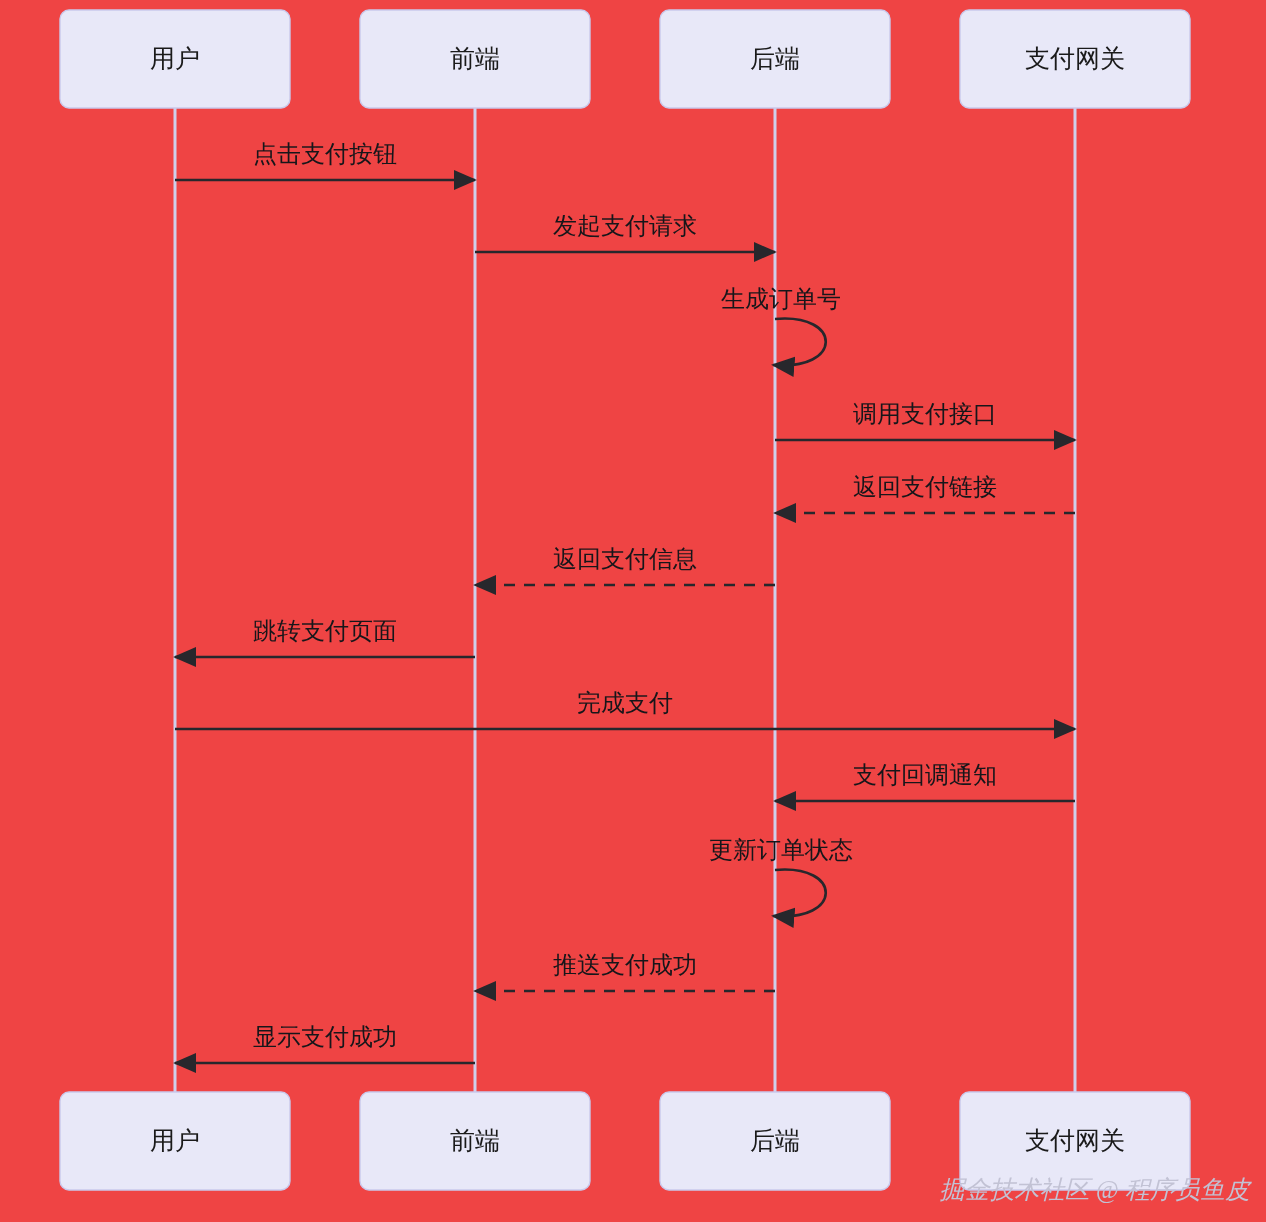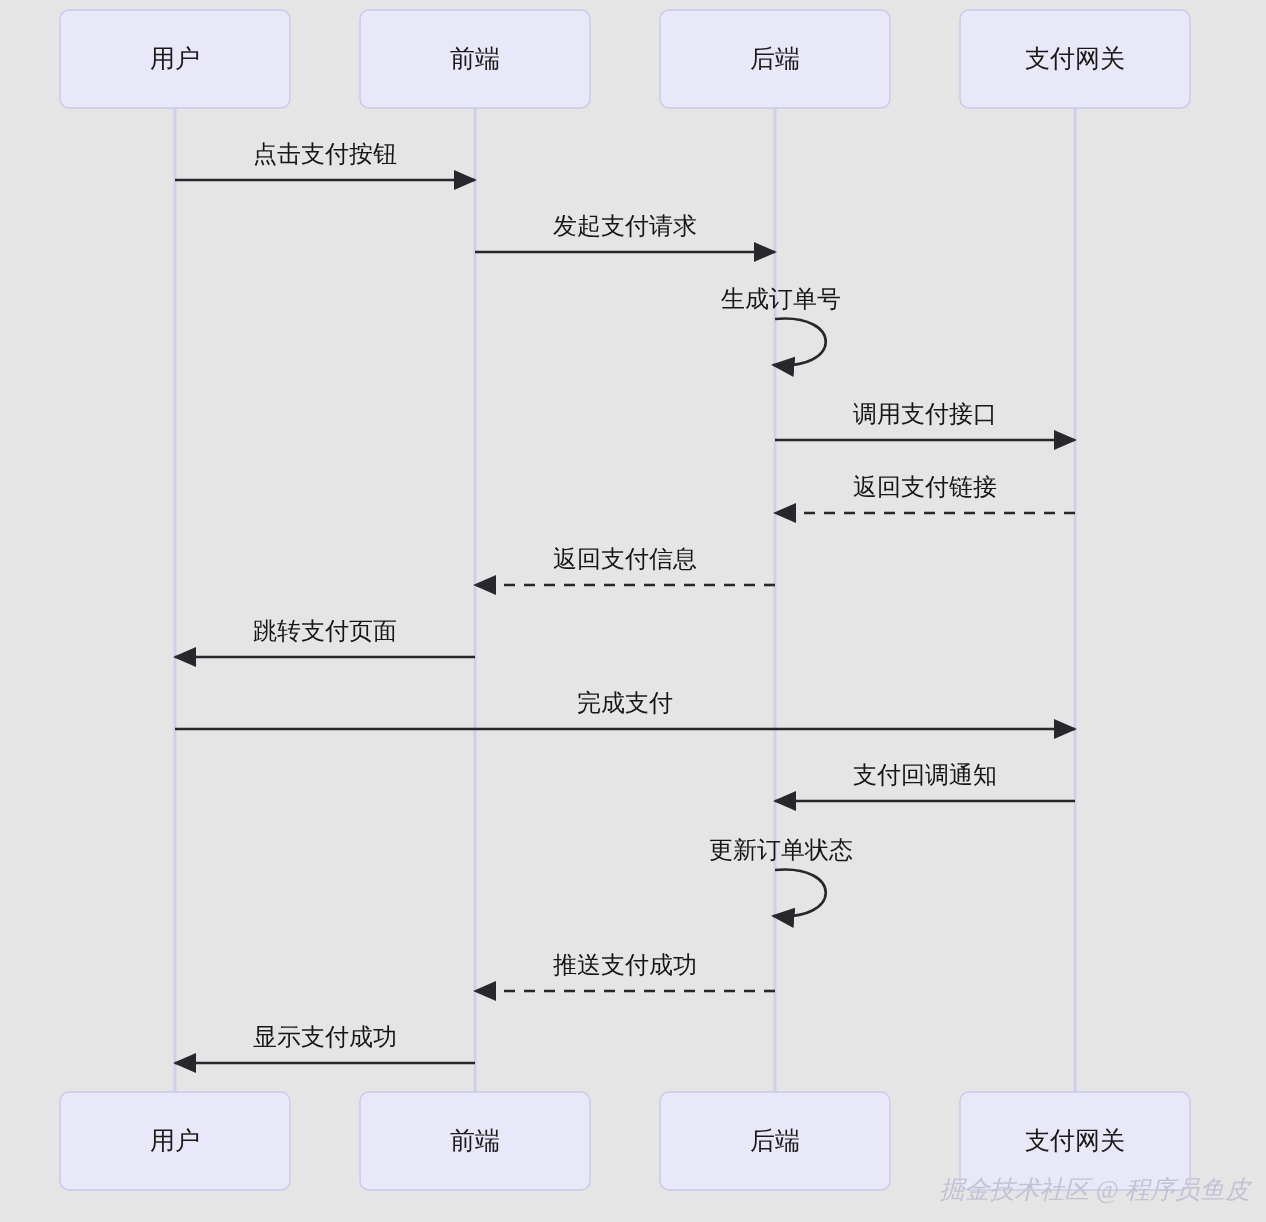--- a/index.html
+++ b/index.html
@@ -8,21 +8,21 @@
     padding: 0;
     background: #ffffff;
   }
   body {
     font-family: "Liberation Sans", "DejaVu Sans", sans-serif;
   }
   #diagram-root {
     position: relative;
     width: 1266px;
     height: 1222px;
-    background: #e5e5e5;
+    background: #ef4444;
     overflow: hidden;
   }
   svg.seq-canvas {
     position: absolute;
     left: 0;
     top: 0;
     width: 1266px;
     height: 1222px;
     display: block;
   }

